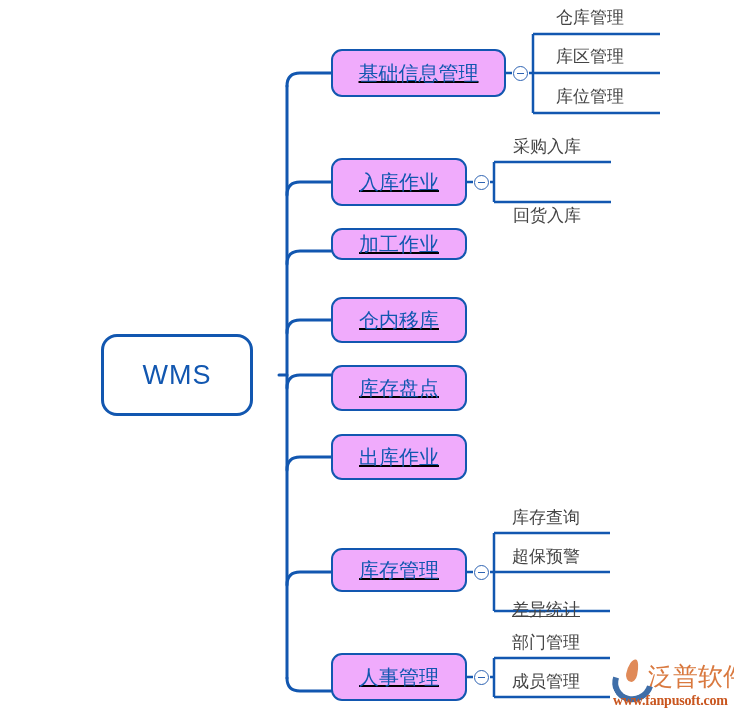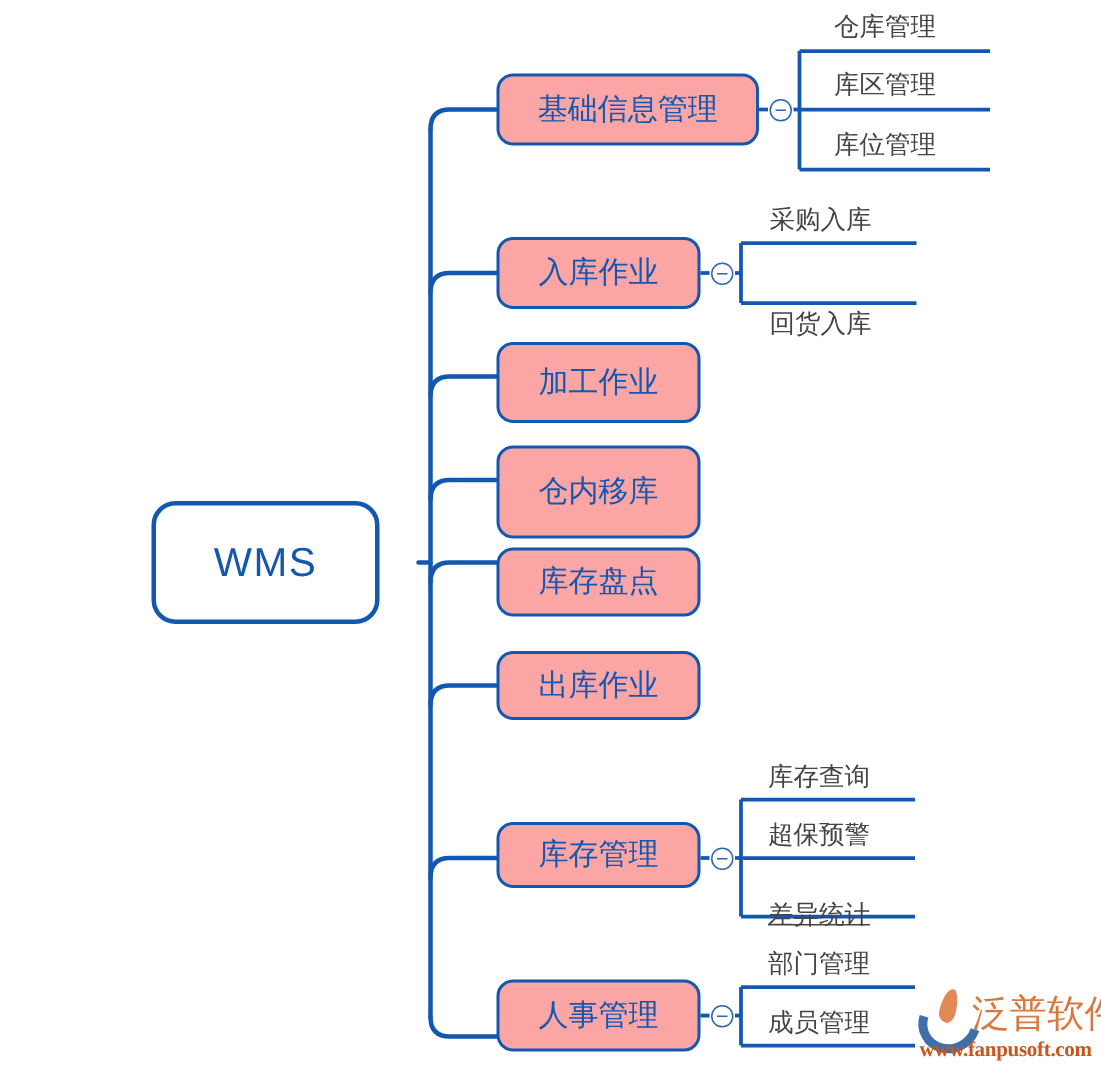--- a/index.html
+++ b/index.html
@@ -47,24 +47,25 @@
     letter-spacing: 1px;
     line-height: 1;
   }
 
   
   .branch-node {
     position: absolute;
     box-sizing: border-box;
     border: 2.5px solid #1257b0;
     border-radius: 11px;
-    background: #fca5a5;
+    background: #f0abfc;
     display: flex;
     align-items: center;
     justify-content: center;
+    text-decoration: underline;
   }
   .branch-label {
     font-size: 20px;
     color: #1257b0;
     line-height: 1;
     white-space: nowrap;
   }
   .branch-node.wide { width: 175px; }
   .branch-node.narrow { width: 136px; }
 
@@ -218,25 +219,25 @@
   </div>
 
   <div class="branch-node wide" style="left:331px; top:49px; height:48px;">
     <span class="branch-label">基础信息管理</span>
   </div>
 
   <div class="branch-node narrow" style="left:331px; top:158px; height:48px;align-items:center;">
     <span class="branch-label">入库作业</span>
   </div>
 
-  <div class="branch-node narrow" style="left:331px; top:228px; height:54px;">
+  <div class="branch-node narrow" style="left:331px; top:228px; height:32px;">
     <span class="branch-label">加工作业</span>
   </div>
 
-  <div class="branch-node narrow" style="left:331px; top:297px; height:62px;">
+  <div class="branch-node narrow" style="left:331px; top:297px; height:46px;">
     <span class="branch-label">仓内移库</span>
   </div>
 
   <div class="branch-node narrow" style="left:331px; top:365px; height:46px;">
     <span class="branch-label">库存盘点</span>
   </div>
 
   <div class="branch-node narrow" style="left:331px; top:434px; height:46px;">
     <span class="branch-label">出库作业</span>
   </div>

